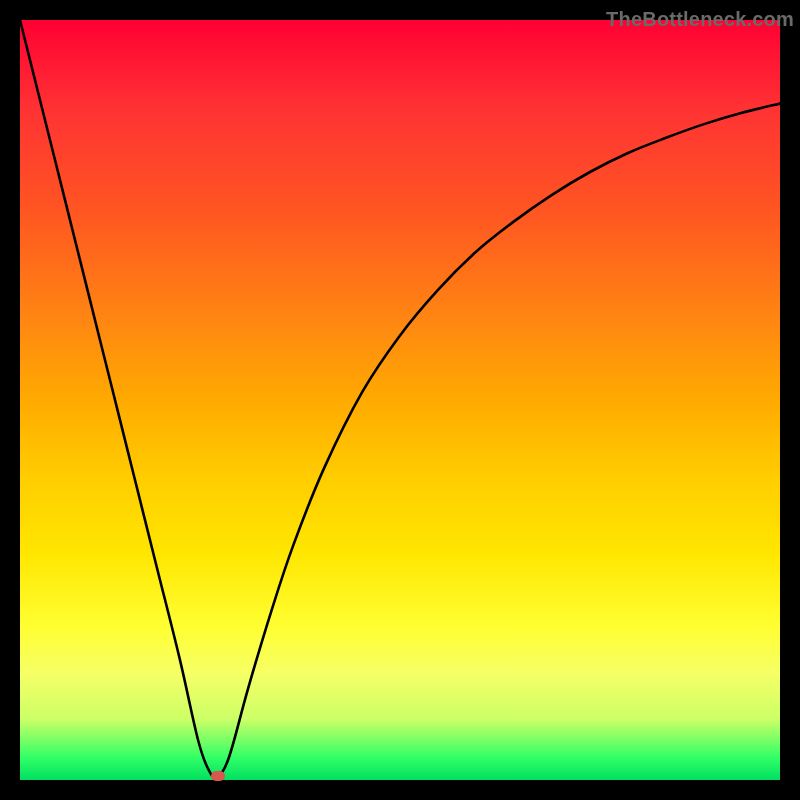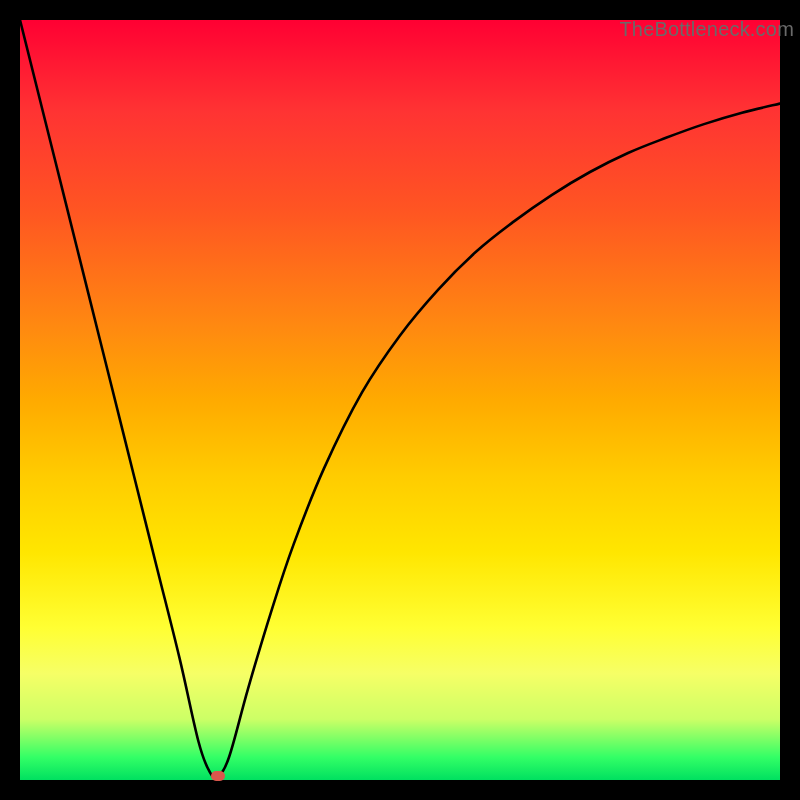--- a/index.html
+++ b/index.html
@@ -27,25 +27,25 @@
       #ffe600 70%,
       #ffff33 80%,
       #f6ff66 86%,
       #ccff66 92%,
       #33ff66 97%,
       #00e060 100%
     );
   }
   .watermark {
     position: absolute;
-    top: 18px;
+    top: 8px;
     right: 6px;
     font-family: Arial, Helvetica, sans-serif;
     font-size: 20px;
-    font-weight: 400;
+    font-weight: 700;
     color: #6a6a6a;
     letter-spacing: 0.2px;
     user-select: none;
   }
   svg.curve {
     position: absolute;
     inset: 0;
     width: 100%;
     height: 100%;
   }

